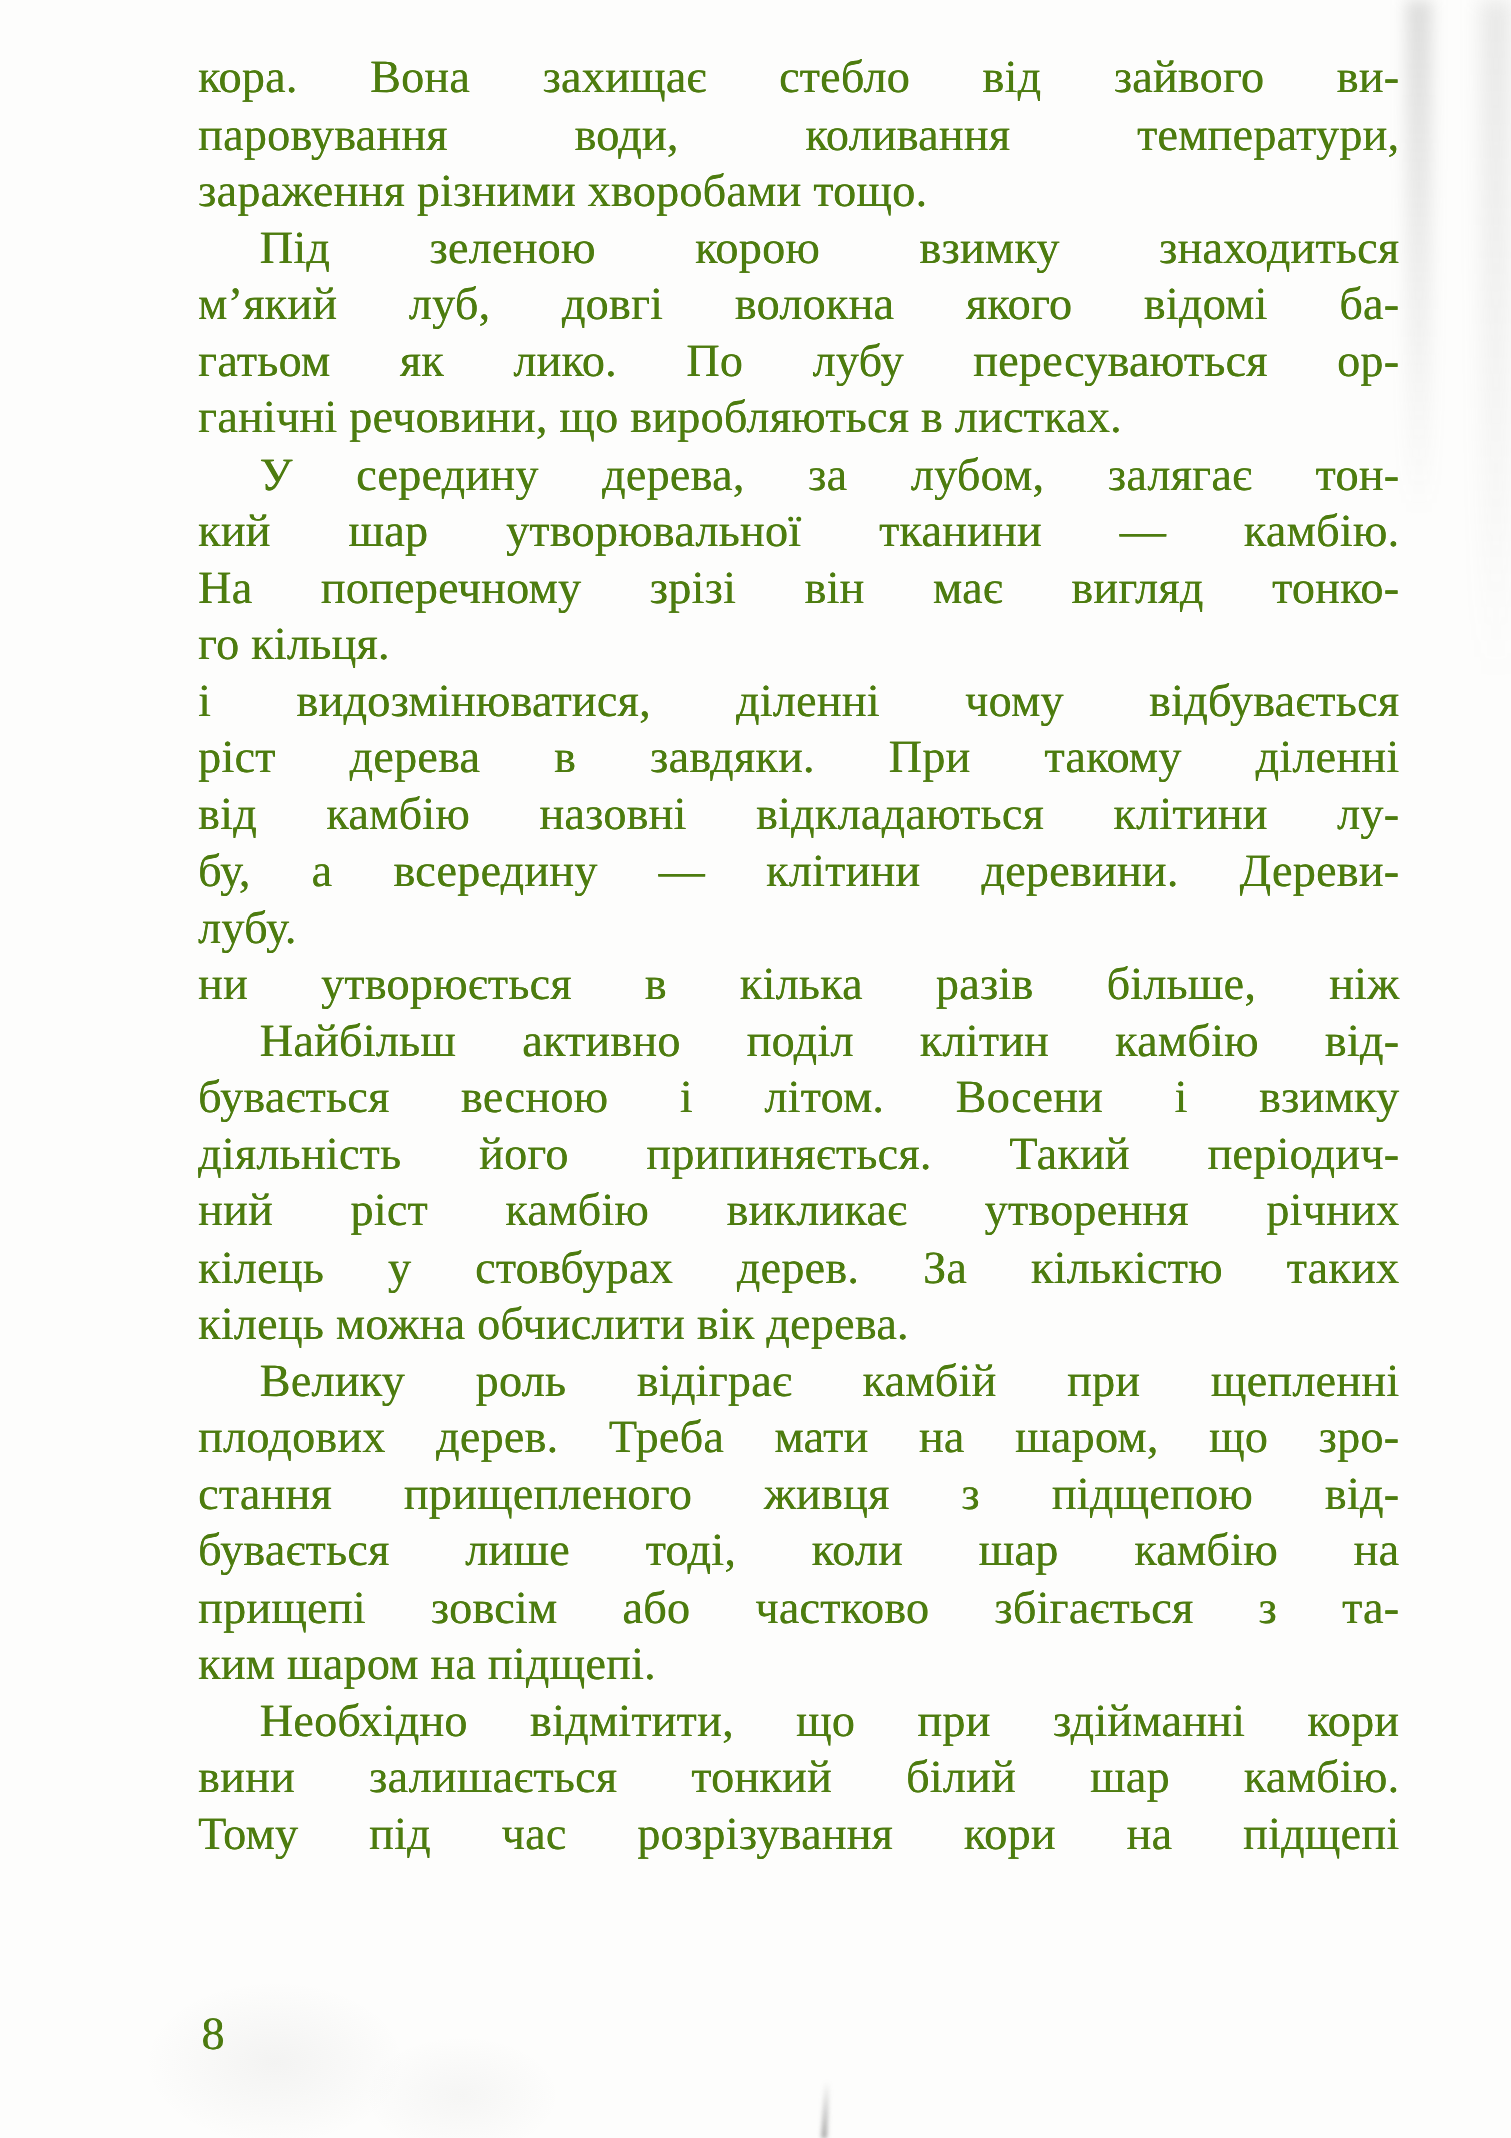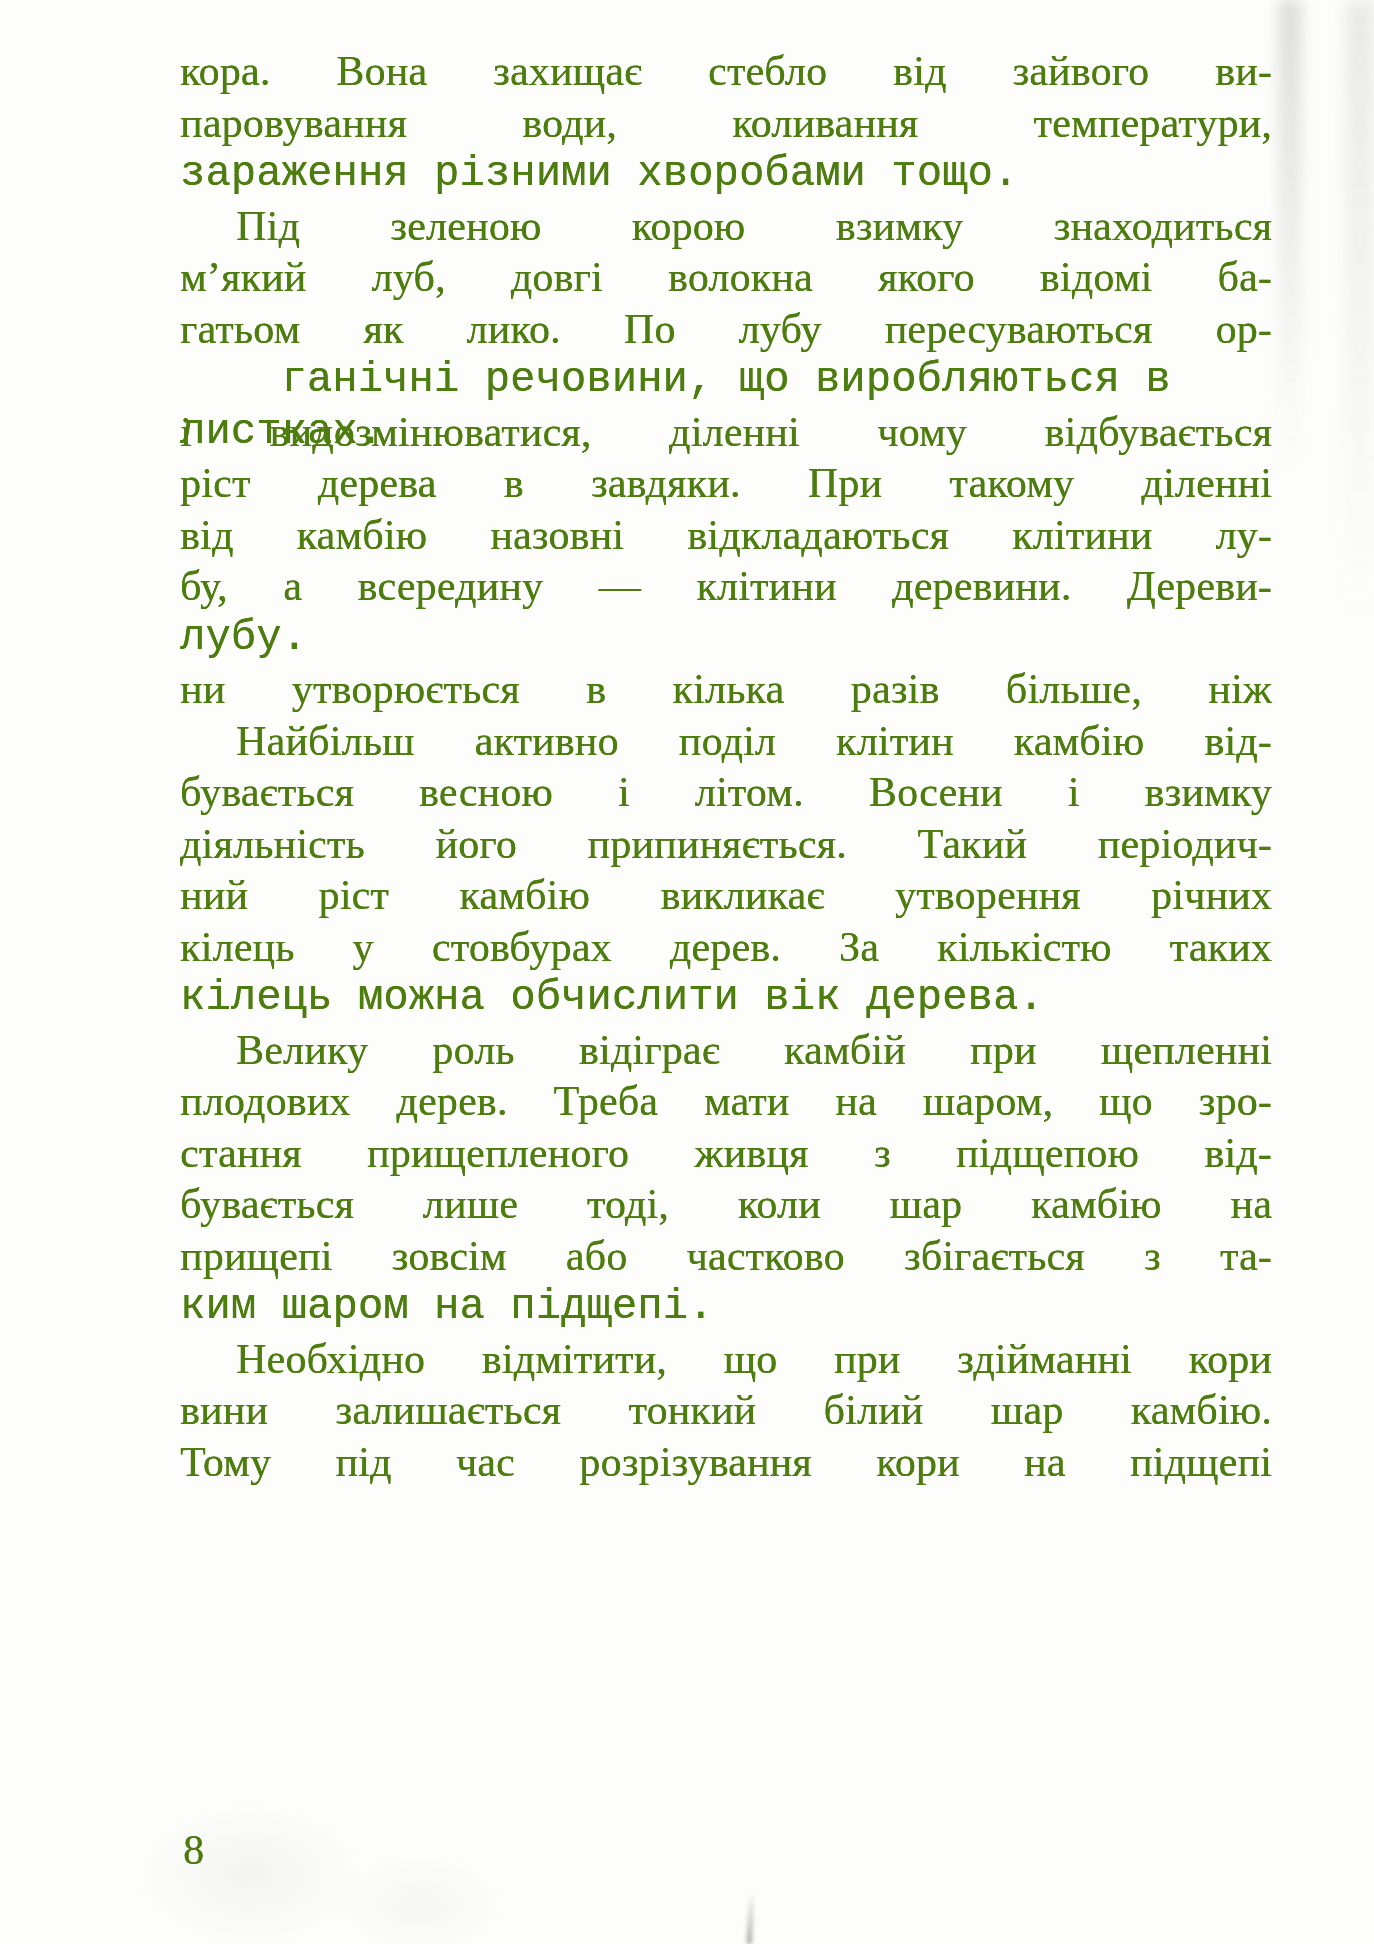--- a/index.html
+++ b/index.html
@@ -30,21 +30,20 @@
     box-sizing: border-box;
     width: 100%;
   }
   .line.justify {
     text-align: justify;
     text-align-last: justify;
   }
   .line.left {
     text-align: center;
     text-align-last: left;
-    font-family: Liberation Mono, monospace;
   }
   .line.indent { padding-left: 56px; }
   .page-number {
     position: absolute;
     left: 183px; top: 1828px;
     font-size: 42px;
     line-height: 44px;
     text-shadow: 0.3px 0 0 currentColor;
   }
   
@@ -98,20 +97,26 @@
         <div class="line justify">паровування води, коливання температури,</div>
         <div class="line left">зараження різними хворобами тощо.</div>
       </div>
       <div>
         <div class="line justify indent">Під зеленою корою взимку знаходиться</div>
         <div class="line justify">м’який луб, довгі волокна якого відомі ба-</div>
         <div class="line justify">гатьом як лико. По лубу пересуваються ор-</div>
         <div class="line left">ганічні речовини, що виробляються в листках.</div>
       </div>
       <div>
+        <div class="line justify indent">У середину дерева, за лубом, залягає тон-</div>
+        <div class="line justify">кий шар утворювальної тканини — камбію.</div>
+        <div class="line justify">На поперечному зрізі він має вигляд тонко-</div>
+        <div class="line left">го кільця.</div>
+      </div>
+      <div>
         <div class="line justify">і видозмінюватися, діленні чому відбувається</div>
         <div class="line justify">ріст дерева в завдяки. При такому діленні</div>
         <div class="line justify">від камбію назовні відкладаються клітини лу-</div>
         <div class="line justify">бу, а всередину — клітини деревини. Дереви-</div>
         <div class="line left">лубу.</div>
         <div class="line justify">ни утворюється в кілька разів більше, ніж</div>
       </div>
       <div>
         <div class="line justify indent">Найбільш активно поділ клітин камбію від-</div>
         <div class="line justify">бувається весною і літом. Восени і взимку</div>

